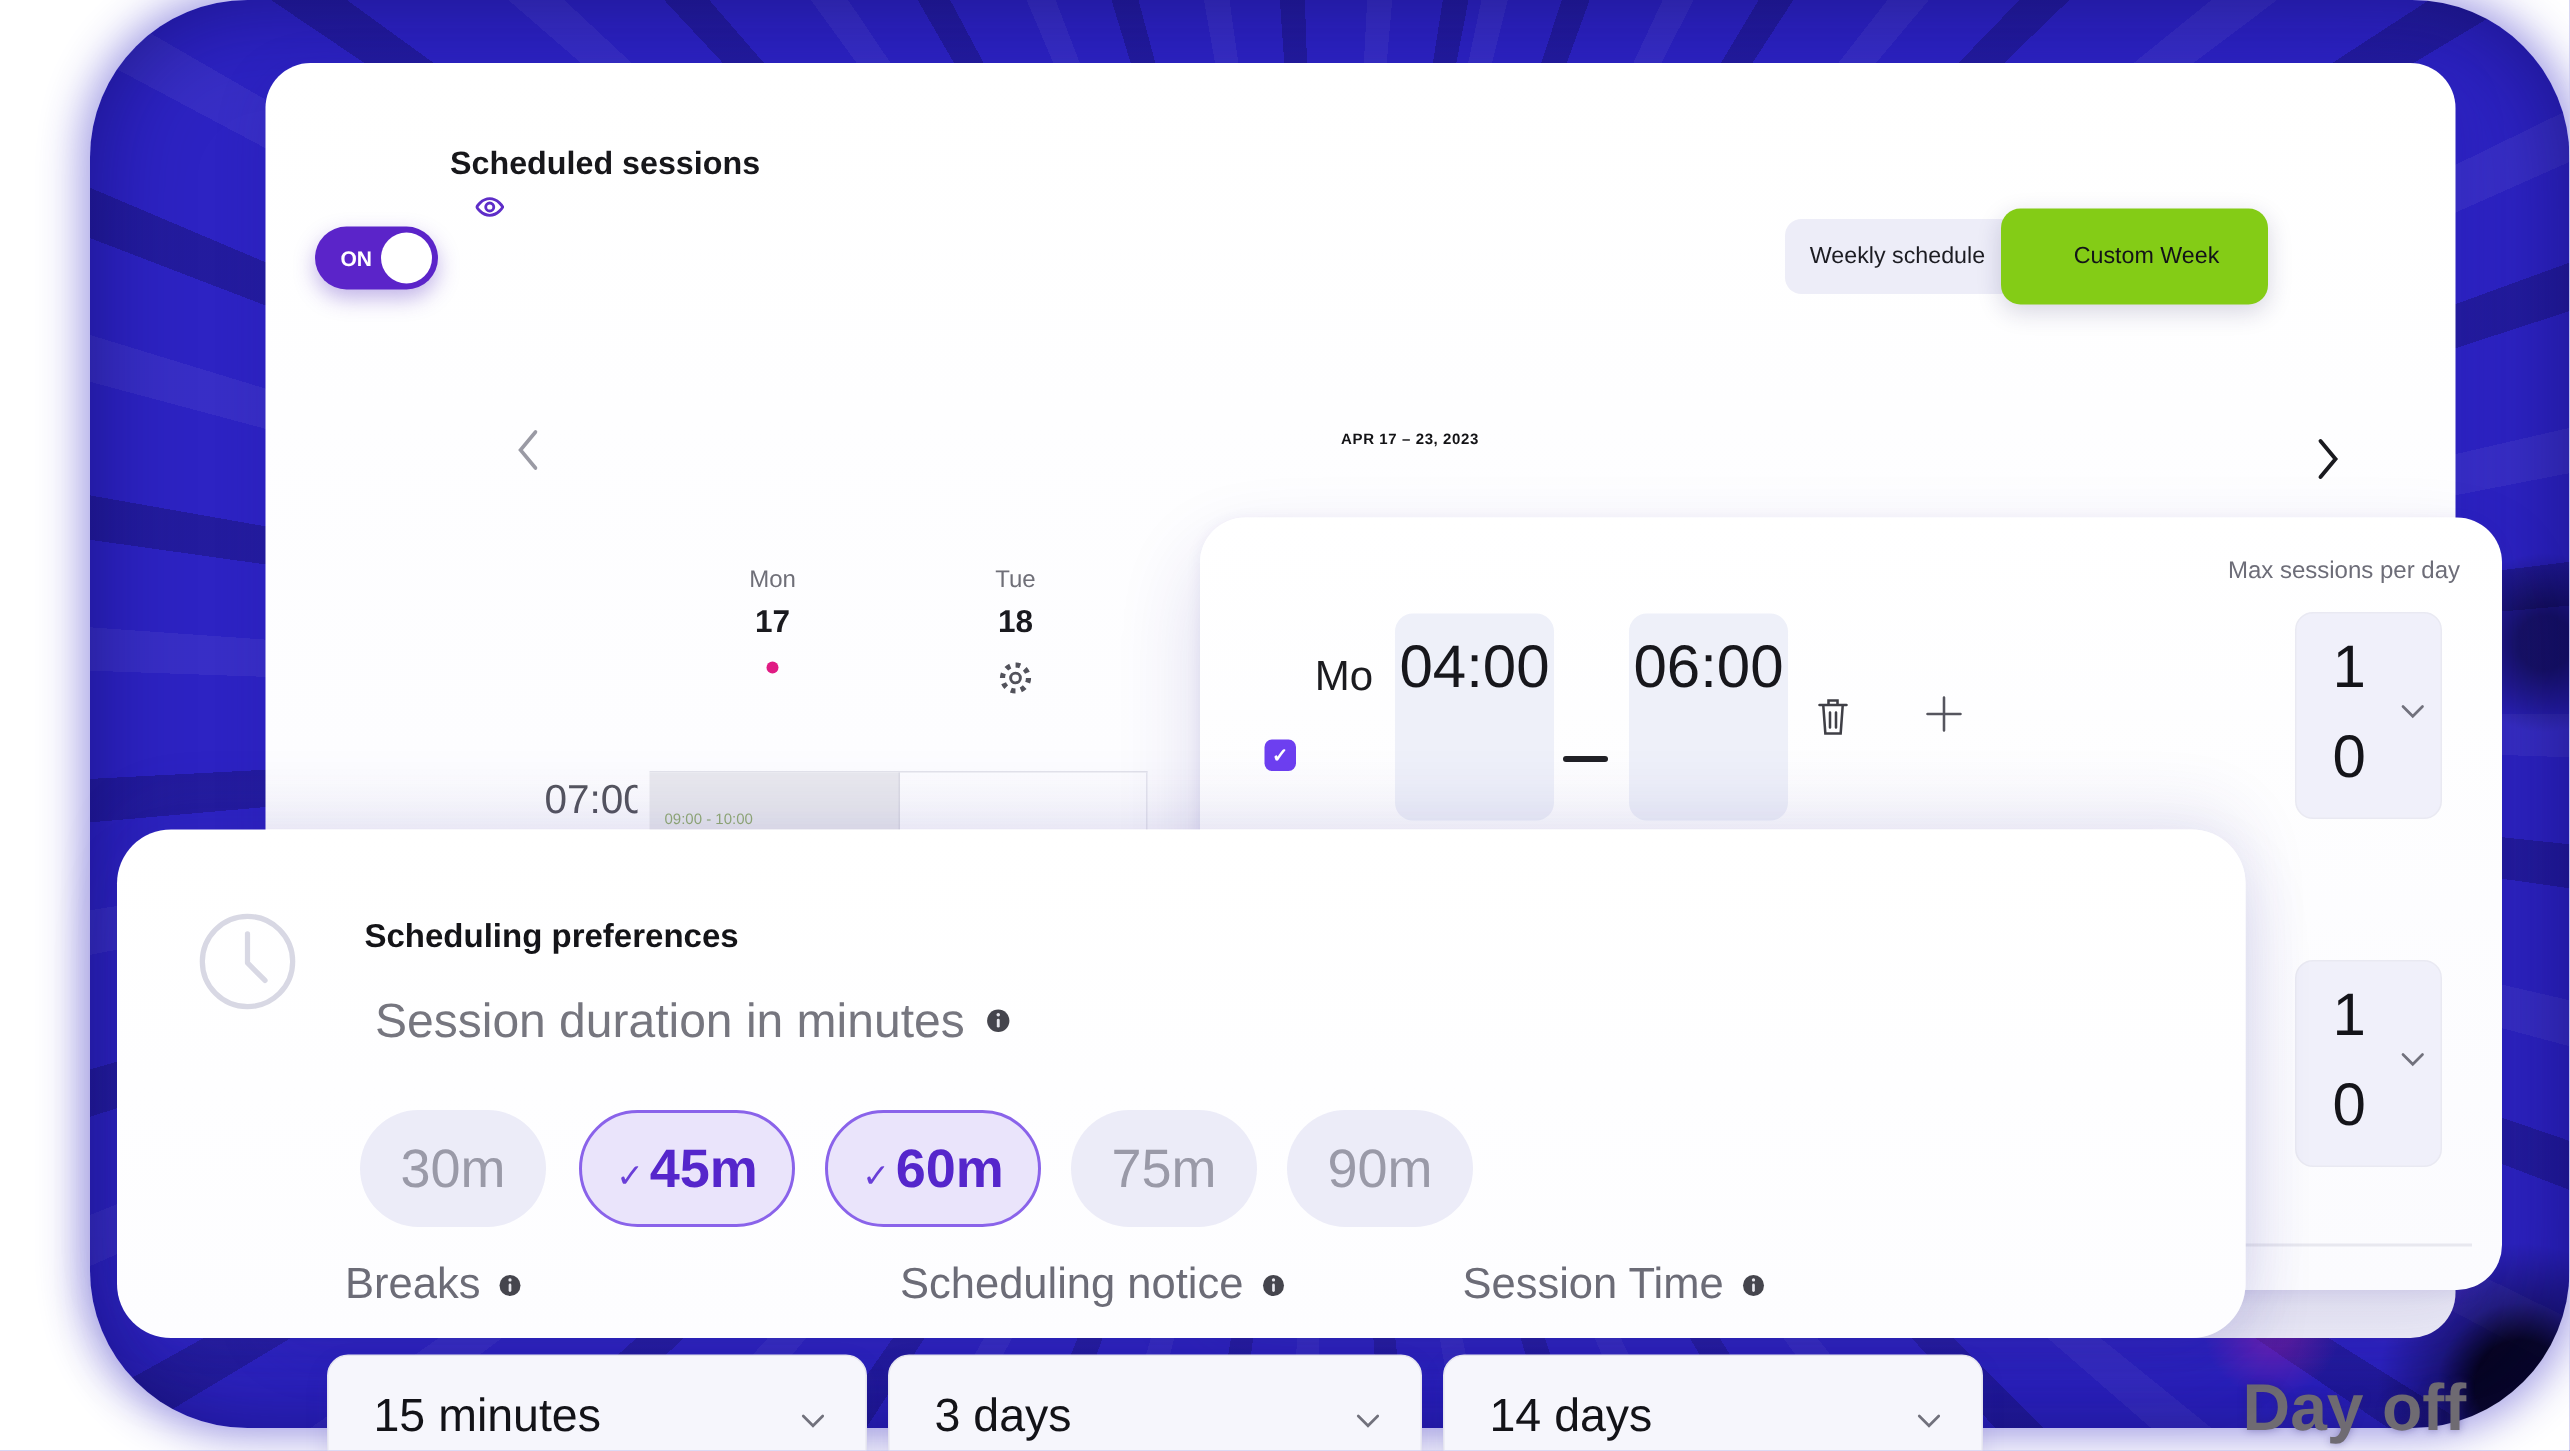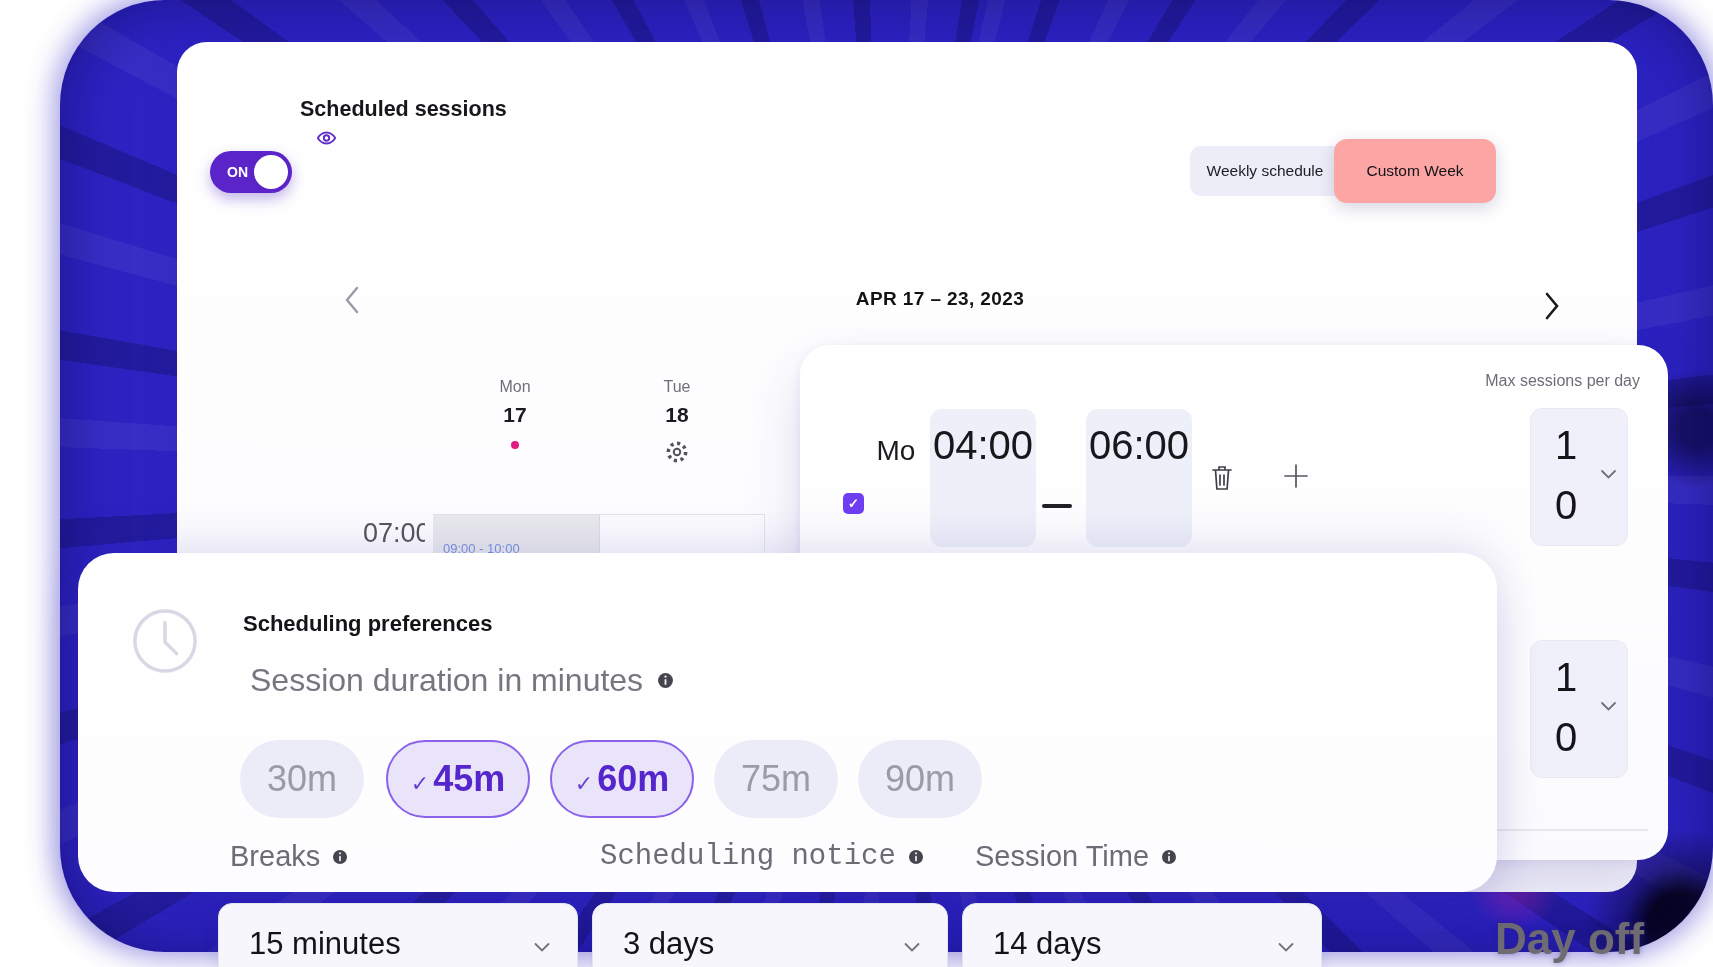--- a/index.html
+++ b/index.html
@@ -29,36 +29,36 @@
   #toggle{width:82px;height:42px;border-radius:21px;background:var(--toggle);cursor:pointer;
     box-shadow:0 6px 14px rgba(80,40,190,.35);}
   #toggle .on-label{position:absolute;left:17px;top:13px;color:#fff;font-size:14px;font-weight:700;}
   #toggle .knob{position:absolute;right:4px;top:4px;width:34px;height:34px;border-radius:50%;background:#fff;}
 
   
   #tabs{width:302px;height:50px;border-radius:11px;background:#ededf8;}
   #tabs .tab-inactive{position:absolute;left:0;top:0;width:150px;height:50px;line-height:50px;
     text-align:center;font-size:15.5px;color:#1c1c22;cursor:pointer;}
   #tabs .tab-active{position:absolute;left:144px;top:-7px;width:162px;height:64px;line-height:64px;
-    background:#fca5a5;border-radius:13px;text-align:center;font-size:15.5px;font-weight:500;color:#131318;
-    box-shadow:0 5px 16px rgba(35,30,90,.18);cursor:pointer;}
+    background:#84cc16;border-radius:13px;text-align:center;font-size:15.5px;font-weight:500;color:#131318;
+    box-shadow:0 5px 16px rgba(35,30,90,.18);cursor:pointer;padding-left:16px;}
 
   .nav-chev{cursor:pointer;color:#9a9aa4;}
-  #nav-date{width:320px;text-align:center;font-size:19px;font-weight:700;letter-spacing:.4px;color:#131316;}
+  #nav-date{width:320px;text-align:center;font-size:10px;font-weight:700;letter-spacing:.4px;color:#131316;}
 
   .day-col{width:104px;text-align:center;}
   .day-name{font-size:16px;color:#6f6f78;}
   .day-num{font-size:21px;font-weight:700;color:#1a1a1f;margin-top:7px;}
   .day-dot{width:8px;height:8px;border-radius:50%;background:var(--pink);margin:14px auto 0;}
   .gear-wrap{margin:12px auto 0;width:26px;height:26px;cursor:pointer;}
 
   #time-gutter{width:62px;overflow:hidden;white-space:nowrap;font-size:27px;color:#55555e;}
   #grid{width:331px;height:62px;border-top:1.5px solid #e3e3ea;border-right:1.5px solid #e8e8ef;}
   #grid .cell-busy{position:absolute;left:0;top:0;width:166px;height:62px;background:#e9e9ee;border-right:1.5px solid #dcdce4;}
-  #grid .ghost{position:absolute;left:10px;top:26px;font-size:13px;color:#1d4ed8;opacity:.55;white-space:nowrap;}
+  #grid .ghost{position:absolute;left:10px;top:26px;font-size:10px;color:#4d7c0f;opacity:.55;white-space:nowrap;}
 
   
   #panel{left:800px;top:345px;width:868px;height:515px;border-radius:30px;
     background:linear-gradient(180deg,#ffffff,#fbfbfe);
     box-shadow:0 26px 56px rgba(50,40,150,.16), 0 2px 10px rgba(50,40,150,.08);}
   #max-label{width:280px;text-align:right;font-size:16px;color:#6d6d78;}
   .checkbox{width:21px;height:21px;border-radius:5px;background:var(--checkbox);cursor:pointer;
     color:#fff;font-size:13px;font-weight:700;text-align:center;line-height:21px;}
   #day-abbrev{width:48px;font-size:28px;line-height:64px;color:#1b1b1f;word-break:break-all;text-align:center;}
   .time-box{width:106px;height:138px;border-radius:12px;background:var(--timebox);cursor:text;
@@ -245,21 +245,21 @@
     <div class="field-label abs" style="left:152px;top:287px;">
       <span>Breaks</span>
       <span>
         <svg width="16" height="16" viewBox="0 0 16 16">
             <circle cx="8" cy="8" r="7" fill="#45454d"></circle>
             <rect x="7.1" y="6.7" width="1.8" height="5.6" rx=".9" fill="#e8e8ee"></rect>
             <circle cx="8" cy="4.3" r="1.1" fill="#e8e8ee"></circle>
           </svg>
       </span>
     </div>
-    <div class="field-label abs" style="left:522px;top:287px;font-family:Liberation Mono, monospace;">
+    <div class="field-label abs" style="left:522px;top:287px;">
       <span>Scheduling notice</span>
       <span>
         <svg width="16" height="16" viewBox="0 0 16 16">
             <circle cx="8" cy="8" r="7" fill="#45454d"></circle>
             <rect x="7.1" y="6.7" width="1.8" height="5.6" rx=".9" fill="#e8e8ee"></rect>
             <circle cx="8" cy="4.3" r="1.1" fill="#e8e8ee"></circle>
           </svg>
       </span>
     </div>
     <div class="field-label abs" style="left:897px;top:287px;">

